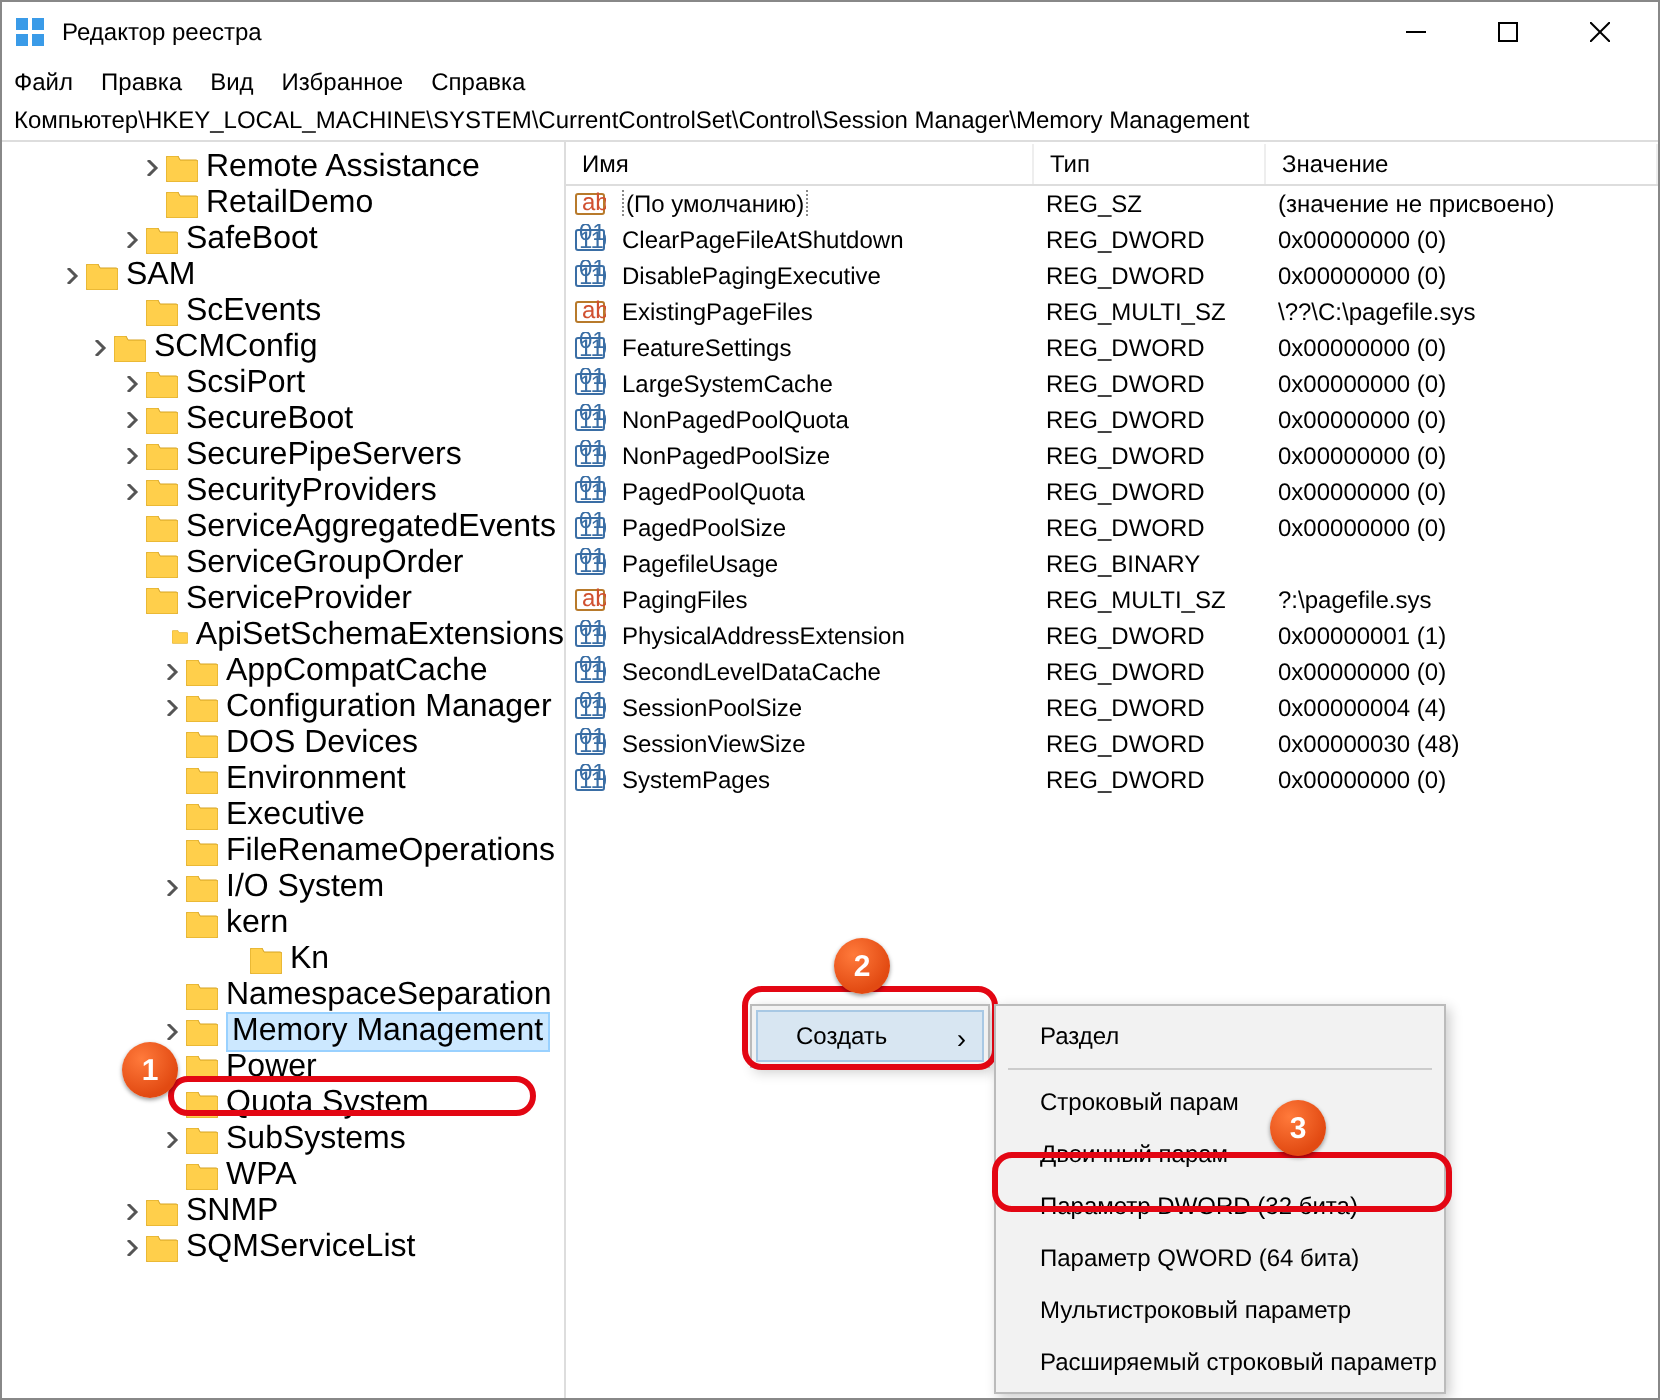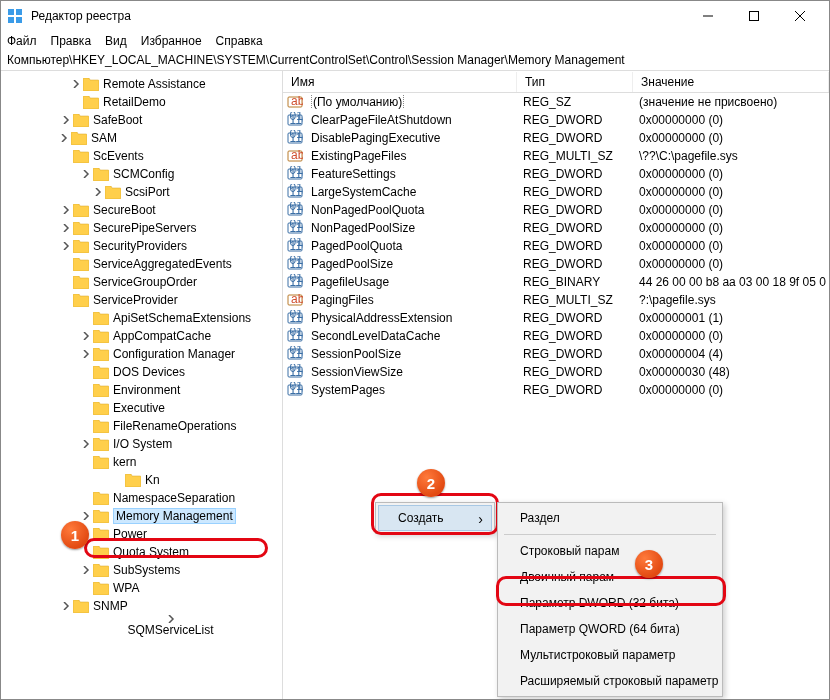--- a/index.html
+++ b/index.html
@@ -18,21 +18,21 @@
 
 .pathbar { height: 20px; padding: 2px 6px; font-size: 12px; border-bottom: 1px solid #ddd; }
 
 .content { display: flex; height: calc(700px - 30px - 20px - 20px - 2px); }
 .tree { width: 282px; border-right: 1px solid #ddd; overflow: hidden; padding: 4px 0; }
 .tree-row { display: flex; align-items: center; height: 18px; padding-left: 0; white-space: nowrap; position: relative; }
 .tree-row .chev { width: 14px; display: inline-flex; align-items: center; justify-content: center; }
 .tree-row .chev svg { width: 8px; height: 8px; stroke: #555; fill: none; stroke-width: 1.5; }
 .tree-row .chev:empty { width: 14px; }
 .folder { width: 16px; height: 13px; margin-right: 4px; }
-.tree-row span.label { font-size: 12px; }
+.tree-row span.label { font-size: 16px; }
 .tree-row.selected span.label { background: #cce8ff; border: 1px solid #99d1ff; padding: 0 2px; }
 
 .listpane { flex: 1; position: relative; overflow: hidden; }
 .list-header { display: flex; border-bottom: 1px solid #ddd; height: 22px; align-items: center; }
 .list-header div { padding: 3px 8px; font-size: 12px; border-right: 1px solid #eee; }
 .col-name { width: 234px; }
 .col-type { width: 116px; }
 .col-val { flex: 1; }
 .list-body { }
 .list-row { display: flex; align-items: center; height: 18px; }
@@ -122,50 +122,50 @@
         <span class="chev">
           <svg viewBox="0 0 8 8">
             <path d="M2 0 L6 4 L2 8"></path>
           </svg>
         </span>
         <svg class="folder" viewBox="0 0 16 13">
           <path d="M0 2 L0 12 Q0 13 1 13 L15 13 Q16 13 16 12 L16 3 Q16 2 15 2 L7 2 L6 0 L1 0 Q0 0 0 1 Z" fill="#ffcf4b" stroke="#d6a321" stroke-width="0.5"></path>
         </svg>
         <span class="label">SafeBoot</span>
       </div>
-      <div class="tree-row" style="padding-left: 56px;">
+      <div class="tree-row" style="padding-left: 28px;">
         <span class="chev">
           <svg viewBox="0 0 8 8">
             <path d="M2 0 L6 4 L2 8"></path>
           </svg>
         </span>
         <svg class="folder" viewBox="0 0 16 13">
           <path d="M0 2 L0 12 Q0 13 1 13 L15 13 Q16 13 16 12 L16 3 Q16 2 15 2 L7 2 L6 0 L1 0 Q0 0 0 1 Z" fill="#ffcf4b" stroke="#d6a321" stroke-width="0.5"></path>
         </svg>
         <span class="label">SAM</span>
       </div>
       <div class="tree-row" style="padding-left: 58px;">
         <span class="chev"></span>
         <svg class="folder" viewBox="0 0 16 13">
           <path d="M0 2 L0 12 Q0 13 1 13 L15 13 Q16 13 16 12 L16 3 Q16 2 15 2 L7 2 L6 0 L1 0 Q0 0 0 1 Z" fill="#ffcf4b" stroke="#d6a321" stroke-width="0.5"></path>
         </svg>
         <span class="label">ScEvents</span>
       </div>
-      <div class="tree-row" style="padding-left: 78px;">
+      <div class="tree-row" style="padding-left: 42px;">
         <span class="chev">
           <svg viewBox="0 0 8 8">
             <path d="M2 0 L6 4 L2 8"></path>
           </svg>
         </span>
         <svg class="folder" viewBox="0 0 16 13">
           <path d="M0 2 L0 12 Q0 13 1 13 L15 13 Q16 13 16 12 L16 3 Q16 2 15 2 L7 2 L6 0 L1 0 Q0 0 0 1 Z" fill="#ffcf4b" stroke="#d6a321" stroke-width="0.5"></path>
         </svg>
         <span class="label">SCMConfig</span>
       </div>
-      <div class="tree-row" style="padding-left: 90px;">
+      <div class="tree-row" style="padding-left: 58px;">
         <span class="chev">
           <svg viewBox="0 0 8 8">
             <path d="M2 0 L6 4 L2 8"></path>
           </svg>
         </span>
         <svg class="folder" viewBox="0 0 16 13">
           <path d="M0 2 L0 12 Q0 13 1 13 L15 13 Q16 13 16 12 L16 3 Q16 2 15 2 L7 2 L6 0 L1 0 Q0 0 0 1 Z" fill="#ffcf4b" stroke="#d6a321" stroke-width="0.5"></path>
         </svg>
         <span class="label">ScsiPort</span>
       </div>
@@ -363,21 +363,21 @@
         <span class="chev">
           <svg viewBox="0 0 8 8">
             <path d="M2 0 L6 4 L2 8"></path>
           </svg>
         </span>
         <svg class="folder" viewBox="0 0 16 13">
           <path d="M0 2 L0 12 Q0 13 1 13 L15 13 Q16 13 16 12 L16 3 Q16 2 15 2 L7 2 L6 0 L1 0 Q0 0 0 1 Z" fill="#ffcf4b" stroke="#d6a321" stroke-width="0.5"></path>
         </svg>
         <span class="label">SNMP</span>
       </div>
-      <div class="tree-row" style="padding-left: 58px; flex-direction: column;">
+      <div class="tree-row" style="padding-left: 58px;">
         <span class="chev">
           <svg viewBox="0 0 8 8">
             <path d="M2 0 L6 4 L2 8"></path>
           </svg>
         </span>
         <svg class="folder" viewBox="0 0 16 13">
           <path d="M0 2 L0 12 Q0 13 1 13 L15 13 Q16 13 16 12 L16 3 Q16 2 15 2 L7 2 L6 0 L1 0 Q0 0 0 1 Z" fill="#ffcf4b" stroke="#d6a321" stroke-width="0.5"></path>
         </svg>
         <span class="label">SQMServiceList</span>
       </div>
@@ -488,21 +488,20 @@
           <div class="cell col-val">0x00000000 (0)</div>
         </div>
         <div class="list-row">
           <svg class="icon" viewBox="0 0 16 16">
             <rect x="1" y="3" width="14" height="10" rx="1" fill="#fff" stroke="#3a6ea5"></rect>
             <text x="2.5" y="8" font-size="5" fill="#3a6ea5" font-family="Arial">011</text>
             <text x="2.5" y="12" font-size="5" fill="#3a6ea5" font-family="Arial">110</text>
           </svg>
           <div class="cell" style="width:212px"><span style="">PagefileUsage</span></div>
           <div class="cell col-type">REG_BINARY</div>
-          <div class="cell col-val">44 26 00 00 b8 aa 03 00 18 9f 05 0</div>
         </div>
         <div class="list-row">
           <svg class="icon" viewBox="0 0 16 16">
             <rect x="1" y="3" width="14" height="10" rx="1" fill="#fff" stroke="#b87a2b"></rect>
             <text x="4" y="11" font-size="8" fill="#d05030" font-family="Arial">ab</text>
           </svg>
           <div class="cell" style="width:212px"><span style="">PagingFiles</span></div>
           <div class="cell col-type">REG_MULTI_SZ</div>
           <div class="cell col-val">?:\pagefile.sys</div>
         </div>

